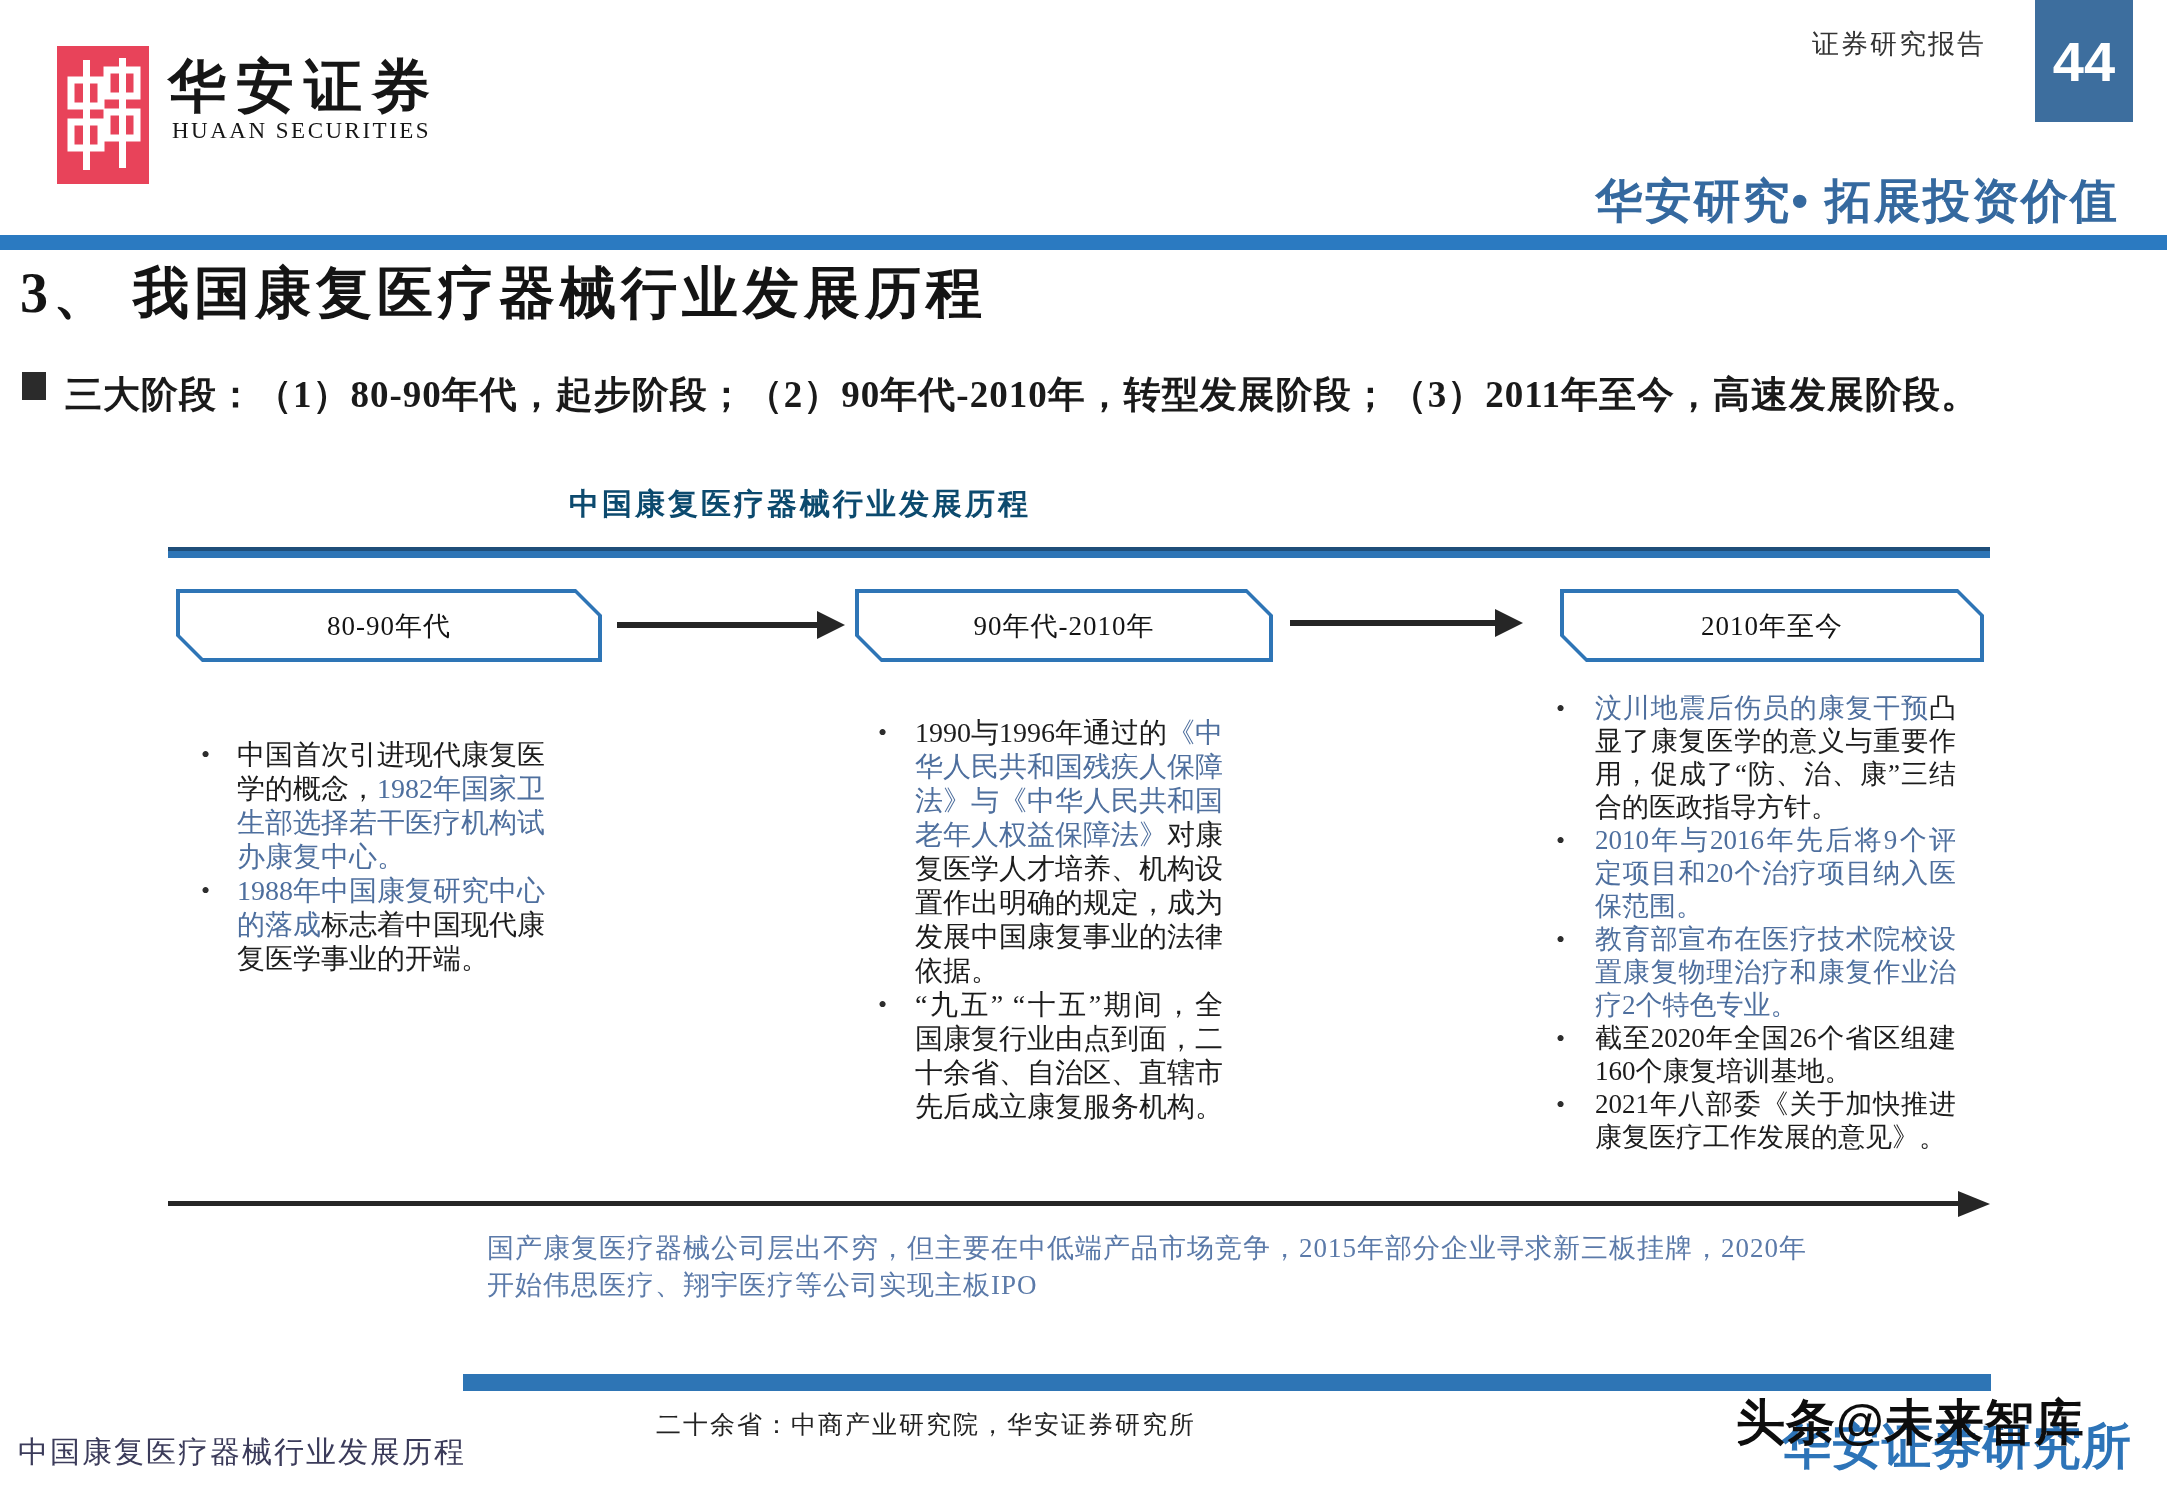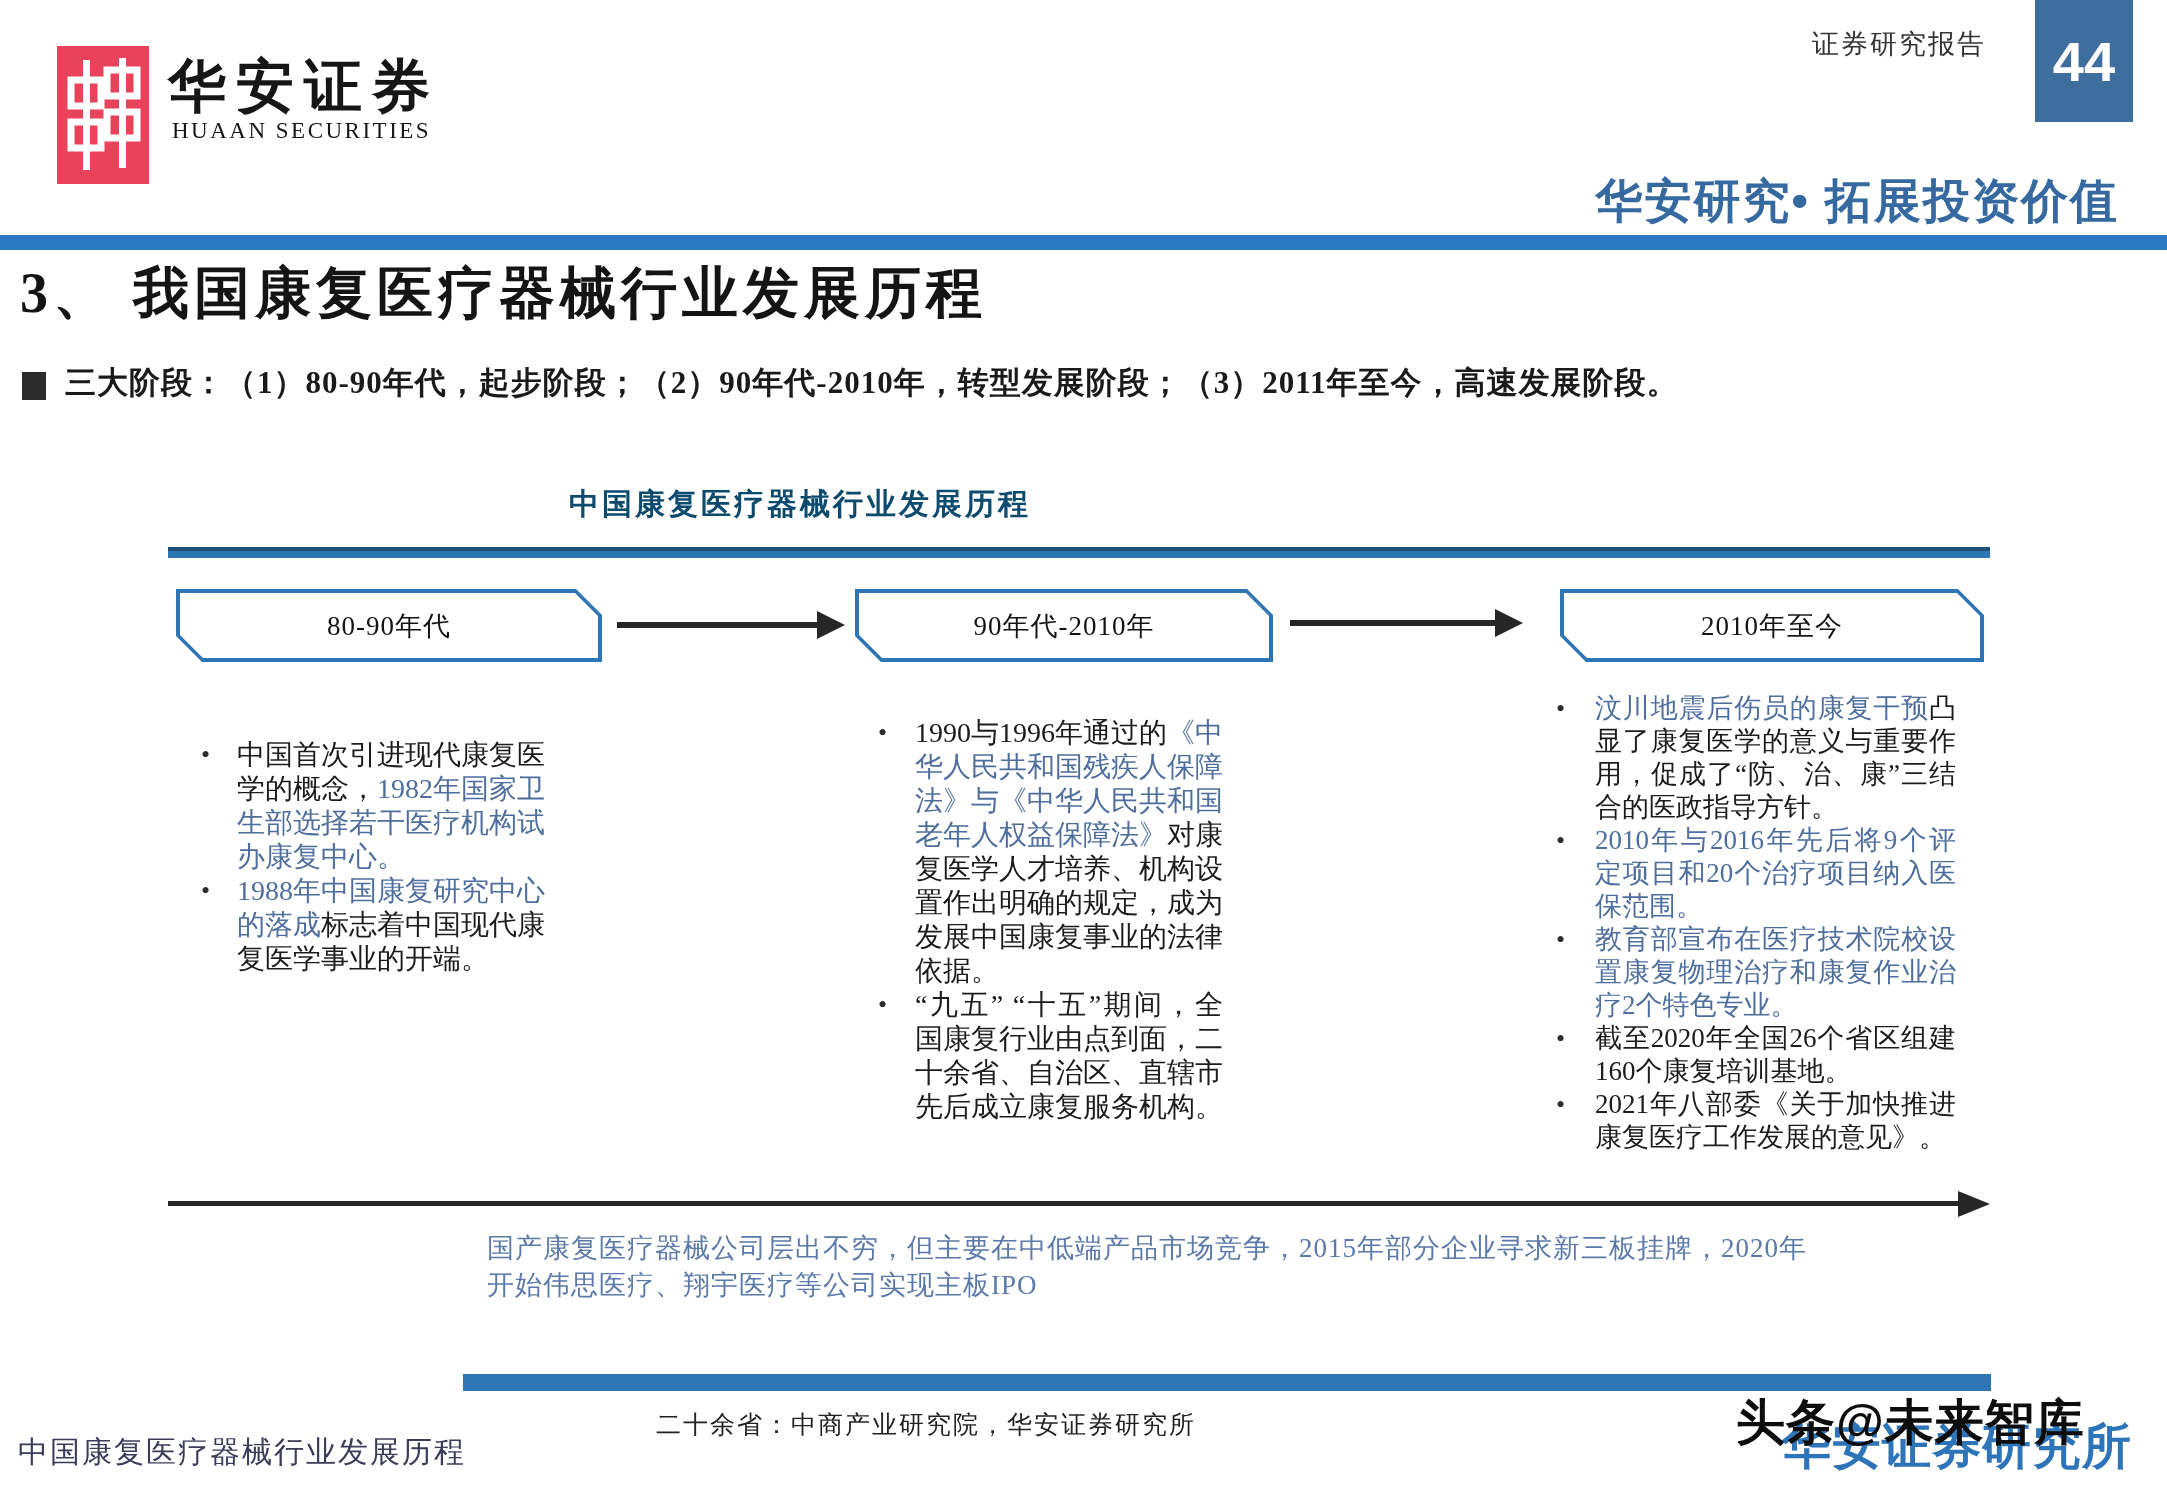--- a/index.html
+++ b/index.html
@@ -14,21 +14,21 @@
   .report-type{top:26px;right:181px;font-size:27px;color:#343434;letter-spacing:2px;}
   .page-box{left:2035px;top:0;width:98px;height:122px;background:#3d6e9e;display:flex;align-items:center;justify-content:center;}
   .page-box span{font-family:"Liberation Sans","DejaVu Sans",sans-serif;font-size:56px;font-weight:bold;color:#ffffff;}
   .slogan{top:170px;right:48px;font-family:"Liberation Sans","DejaVu Sans",sans-serif;
           font-size:47px;font-weight:bold;color:#35699f;letter-spacing:2px;}
   .header-rule{top:235px;left:0;width:2167px;height:15px;background:#2b7ac1;}
 
   
   .main-title{left:20px;top:256px;font-size:56px;font-weight:bold;letter-spacing:5px;color:#141414;}
   .square-bullet{left:22px;top:372px;width:24px;height:28px;background:#2b2b2b;}
-  .key-point{left:65px;top:362px;width:2080px;font-size:31px;font-weight:bold;letter-spacing:1px;color:#1a1a1a;}
+  .key-point{left:65px;top:370px;width:2080px;font-size:37px;font-weight:bold;letter-spacing:1px;color:#1a1a1a;}
 
   
   .chart-title{left:440px;top:484px;width:720px;text-align:center;font-size:30px;font-weight:bold;
                color:#0c4a6e;letter-spacing:3px;}
   .chart-rule{top:547px;left:168px;width:1822px;height:11px;
               background:linear-gradient(#1f4e79 0 32%,#2e75b6 32% 100%);}
 
   .stage-box{top:589px;height:73px;text-align:center;}
   .box-outer{position:absolute;inset:0;background:#2E75B6;
      clip-path:polygon(0 0,calc(100% - 26px) 0,100% 26px,100% 100%,26px 100%,0 calc(100% - 26px));}

